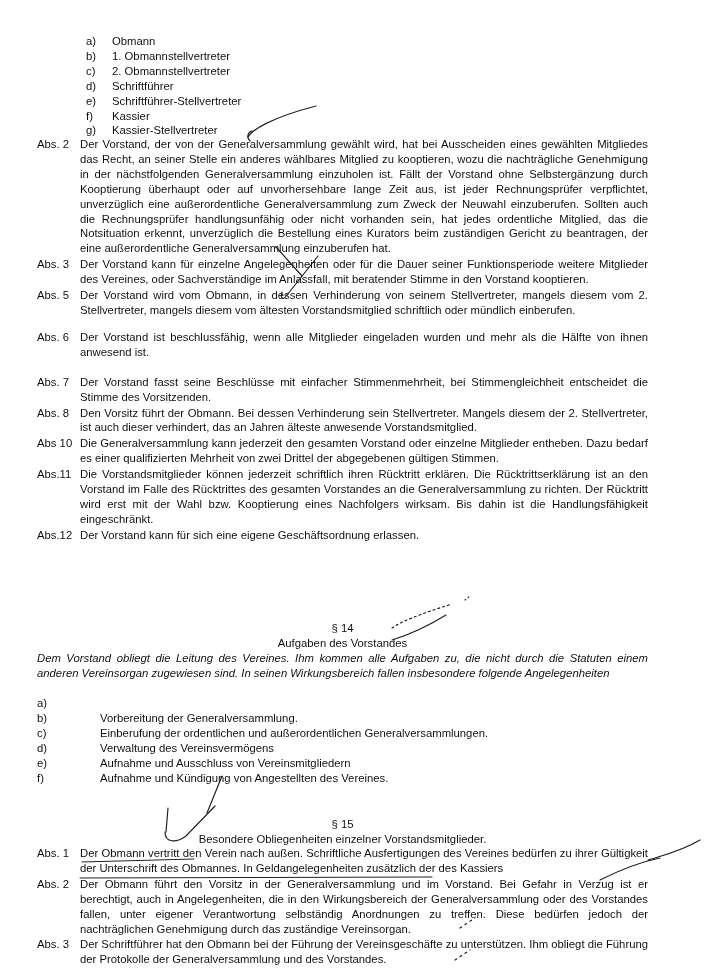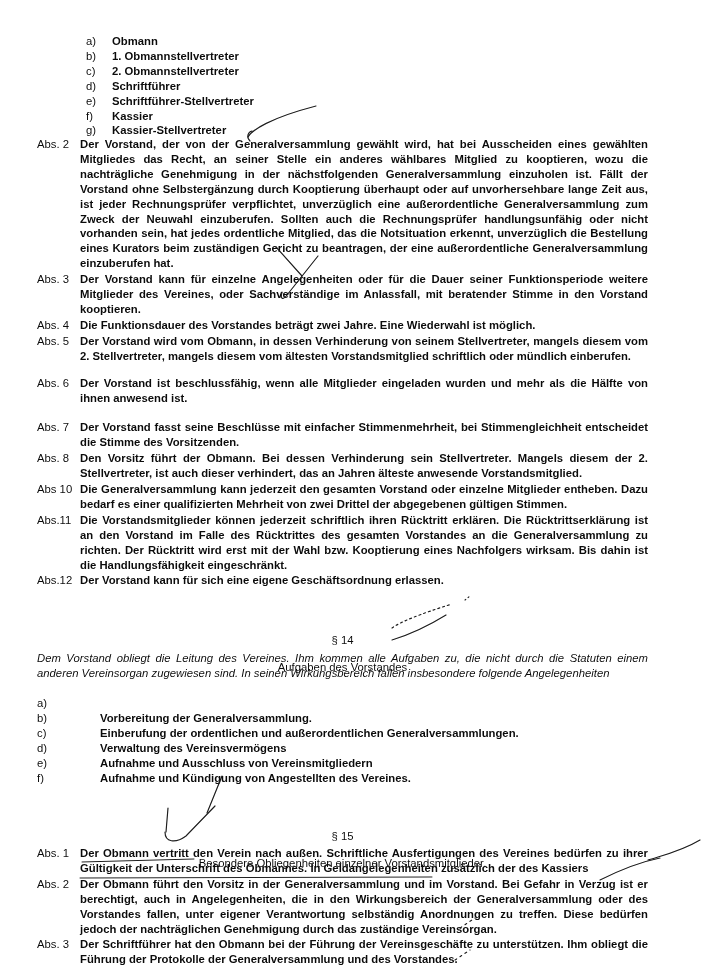--- a/index.html
+++ b/index.html
@@ -6,23 +6,23 @@
   body {
     width: 710px; height: 971px; position: relative; overflow: hidden;
     font-family: "Liberation Sans", "DejaVu Sans", sans-serif;
     color: #111; font-size: 11.3px; line-height: 14.9px;
     filter: contrast(1.05);
   }
   .page { position: absolute; left: 0; top: 0; width: 710px; height: 971px; }
   .blk { position: absolute; left: 37px; width: 611px; }
   .row { display: flex; }
   .lbl { width: 43px; flex: none; }
-  .txt { flex: 1; text-align: justify; font-weight: bold; }
+  .txt { flex: 1; text-align: justify; }
   .listtop .row .lbl { width: 26px; padding-left: 49px; }
-  .center { text-align: center; margin-top: 12px; }
+  .center { text-align: center; }
   .plain { text-align: justify; }
   .sublist .row .lbl { width: 63px; }
   .mark { position: absolute; pointer-events: none; }
 </style>
 </head>
 <body>
 
 <div class="page">
 
   <div class="blk listtop" style="top:34px;">
@@ -57,24 +57,20 @@
   </div>
 
   <div class="blk" style="top:137px;">
     <div class="row" style="margin-bottom:1px">
         <span class="lbl">Abs. 2</span>
         <span class="txt">Der Vorstand, der von der Generalversammlung gewählt wird, hat bei Ausscheiden eines gewählten Mitgliedes das Recht, an seiner Stelle ein anderes wählbares Mitglied zu kooptieren, wozu die nachträgliche Genehmigung in der nächstfolgenden Generalversammlung einzuholen ist. Fällt der Vorstand ohne Selbstergänzung durch Kooptierung überhaupt oder auf unvorhersehbare lange Zeit aus, ist jeder Rechnungsprüfer verpflichtet, unverzüglich eine außerordentliche Generalversammlung zum Zweck der Neuwahl einzuberufen. Sollten auch die Rechnungsprüfer handlungsunfähig oder nicht vorhanden sein, hat jedes ordentliche Mitglied, das die Notsituation erkennt, unverzüglich die Bestellung eines Kurators beim zuständigen Gericht zu beantragen, der eine außerordentliche Generalversammlung einzuberufen hat.</span>
       </div>
     <div class="row" style="margin-bottom:1px">
         <span class="lbl">Abs. 3</span>
         <span class="txt">Der Vorstand kann für einzelne Angelegenheiten oder für die Dauer seiner Funktionsperiode weitere Mitglieder des Vereines, oder Sachverständige im Anlassfall, mit beratender Stimme in den Vorstand kooptieren.</span>
-      </div>
-    <div class="row" style="margin-bottom:1px">
-        <span class="lbl">Abs. 4</span>
-        <span class="txt">Die Funktionsdauer des Vorstandes beträgt zwei Jahre. Eine Wiederwahl ist möglich.</span>
       </div>
     <div class="row" style="margin-bottom:12px">
         <span class="lbl">Abs. 5</span>
         <span class="txt">Der Vorstand wird vom Obmann, in dessen Verhinderung von seinem Stellvertreter, mangels diesem vom 2. Stellvertreter, mangels diesem vom ältesten Vorstandsmitglied schriftlich oder mündlich einberufen.</span>
       </div>
     <div class="row" style="margin-bottom:15px">
         <span class="lbl">Abs. 6</span>
         <span class="txt">Der Vorstand ist beschlussfähig, wenn alle Mitglieder eingeladen wurden und mehr als die Hälfte von ihnen anwesend ist.</span>
       </div>
     <div class="row" style="margin-bottom:1px">

